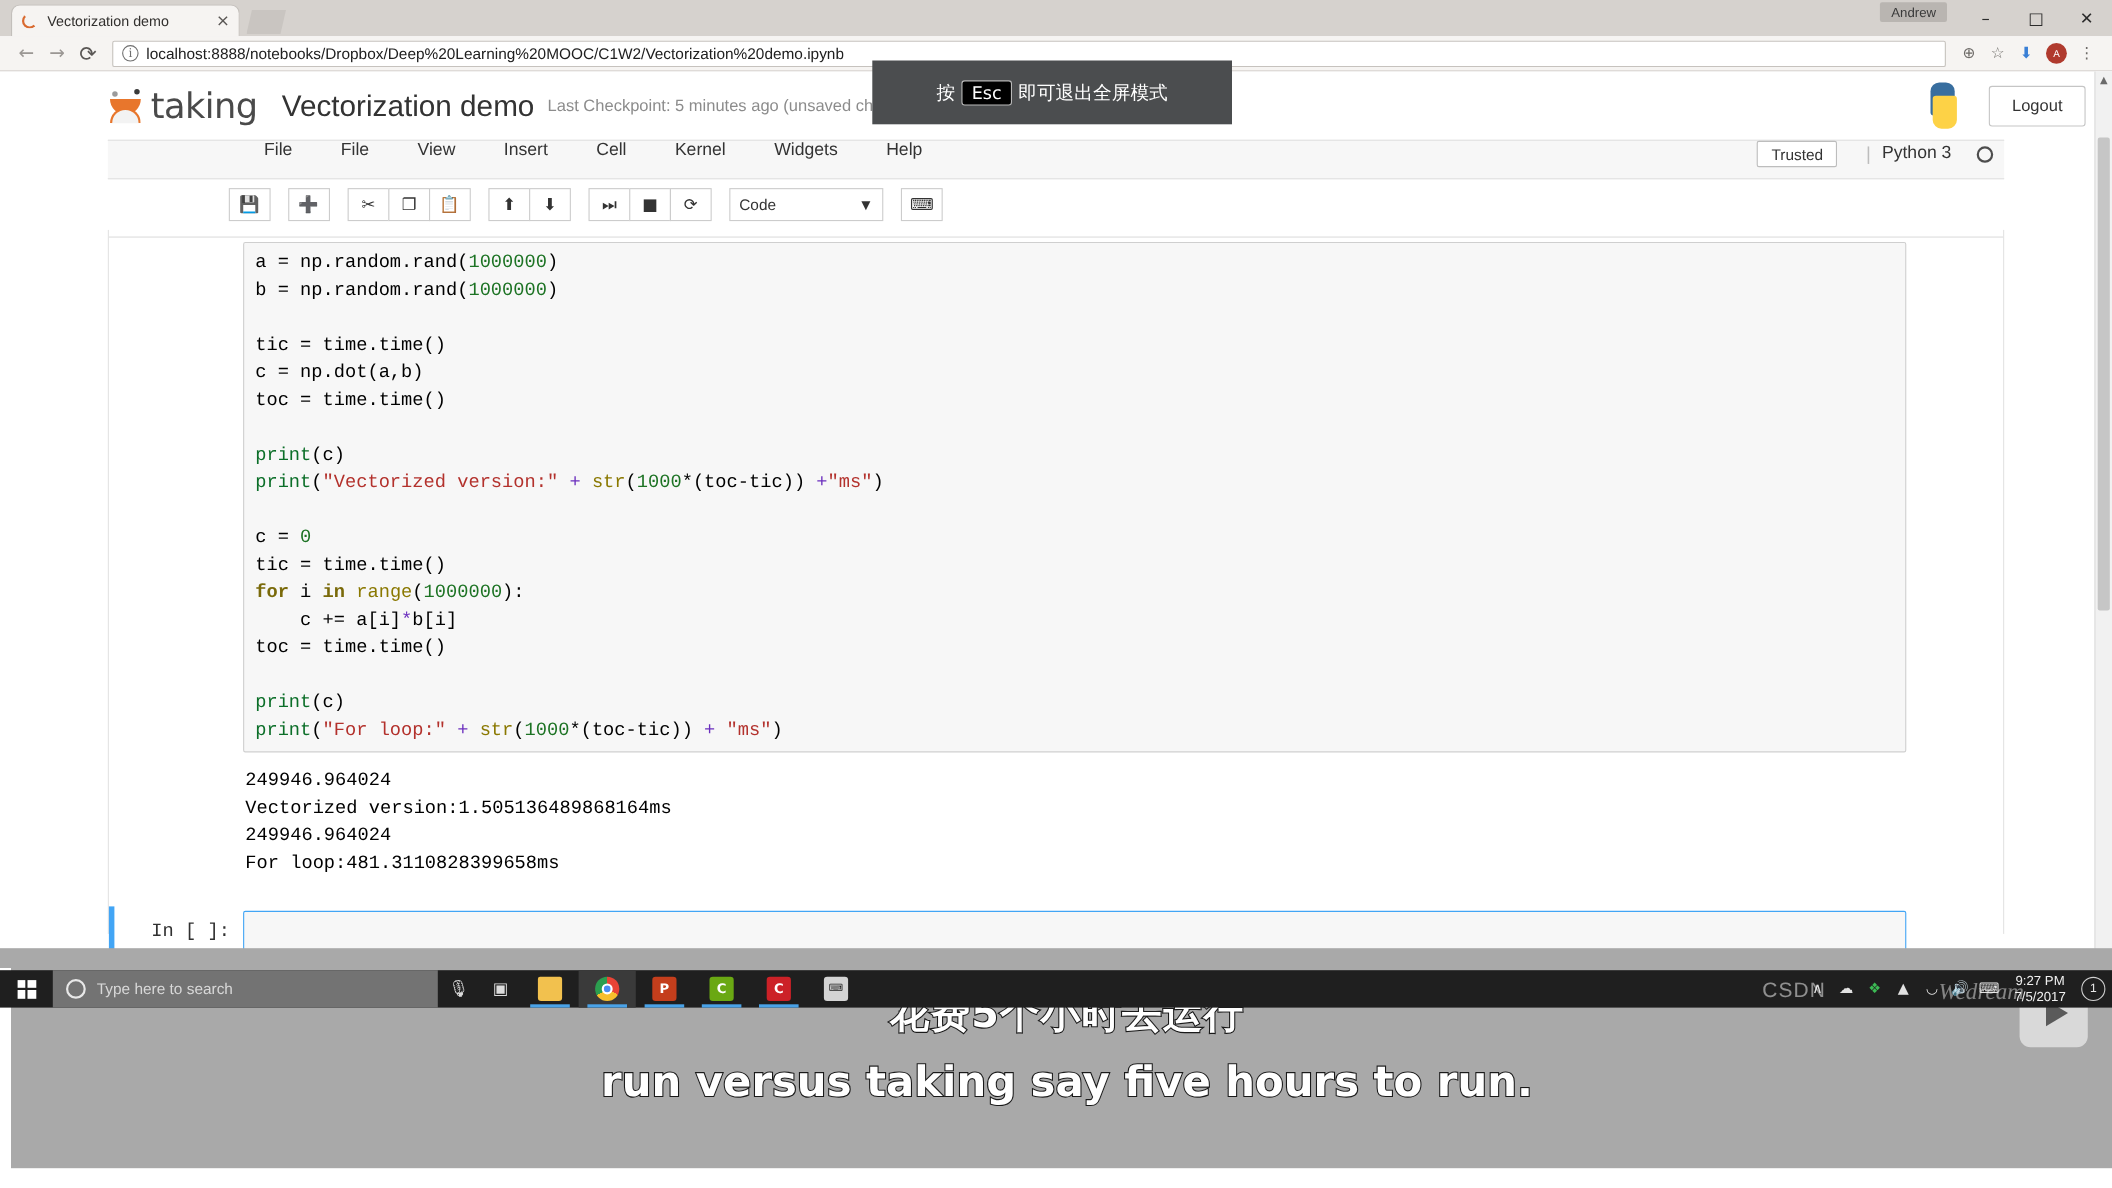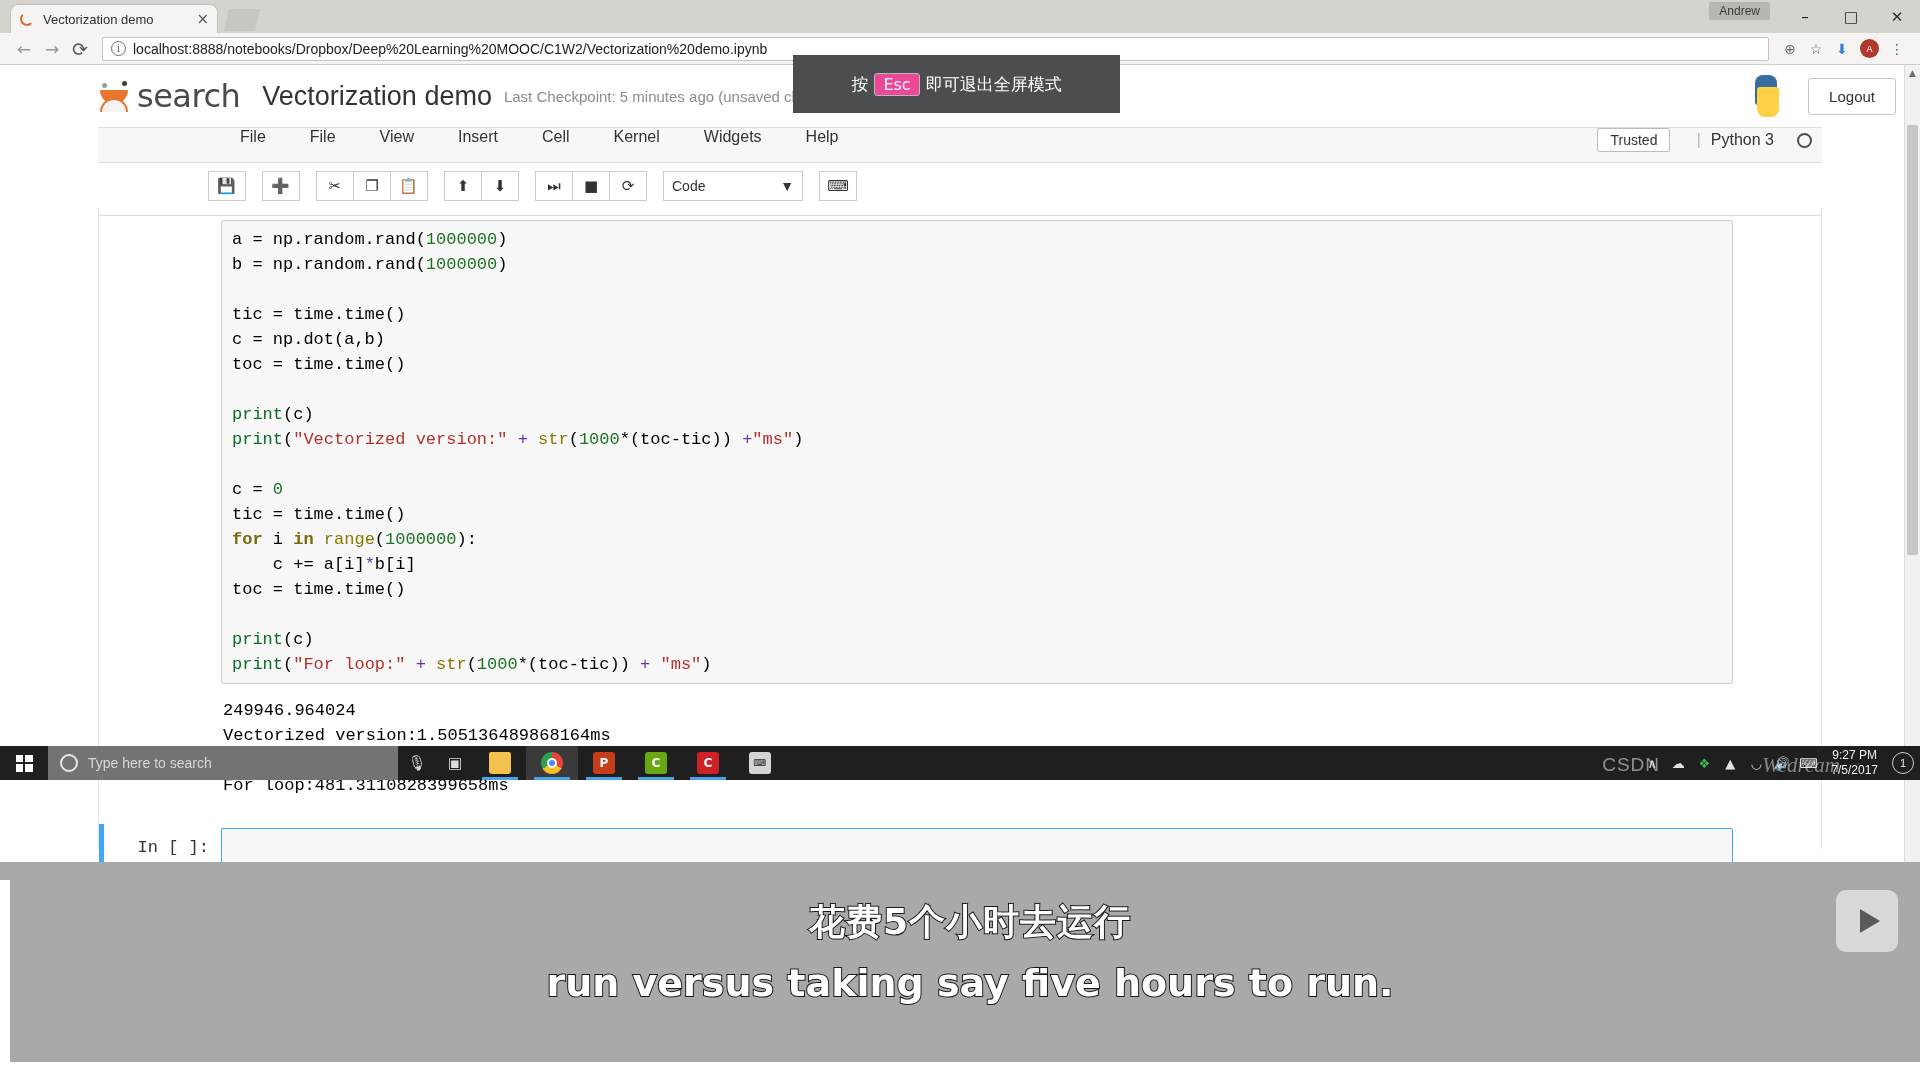--- a/index.html
+++ b/index.html
@@ -2,21 +2,21 @@
 <html><head>
 <meta charset="utf-8">
 <style>
   * { box-sizing: border-box; margin: 0; padding: 0; }
   html, body {
     width: 1920px; height: 1080px;
     font-family: "Liberation Sans", sans-serif;
     overflow: hidden;
     background: #ffffff;
   }
-  #screen { position: relative; width: 1920px; height: 780px; }
+  #screen { position: relative; width: 1920px; height: 916px; }
 
   
   .browser-tabstrip {
     position: absolute; top: 0; left: 0; width: 1920px; height: 33px;
     background: #d6d2ce;
     display: flex; align-items: flex-end;
   }
   .tab {
     margin-left: 10px;
     width: 208px; height: 29px;
@@ -248,21 +248,21 @@
 
   
   .fs-toast {
     position: absolute; left: 793px; top: 55px; width: 327px; height: 58px;
     background: #4b4d4f; color: #ffffff;
     display: flex; align-items: center; justify-content: center;
     font-size: 17px; gap: 6px; font-family: "DejaVu Sans", sans-serif;
   }
   .fs-toast .esc-key {
     border: 1px solid #b9b9b9; border-radius: 3px; padding: 1px 8px;
-    font-size: 16px; background: #ec4899;
+    font-size: 16px; background: #000000;
   }
 
   
   .subtitle-strip {
     position: absolute; left: 10px; top: 880px; width: 1920px; height: 182px;
     background: #a9a9a9;
   }
   .sub-line {
     text-align: center; color: #ffffff; font-weight: bold;
     -webkit-text-stroke: 2px #1a1a1a;
@@ -404,21 +404,21 @@
   <div class="page">
 
     <div class="jp-header">
       <div class="jp-logo">
         <span class="jp-logo-mark">
           <i class="dot1"></i>
             <i class="dot2"></i>
             <i class="bowl"></i>
             <i class="bowl2"></i>
         </span>
-        <span class="jp-logo-text">search</span>
+        <span class="jp-logo-text">taking</span>
       </div>
       <div class="jp-title">Vectorization demo</div>
       <div class="jp-checkpoint">Last Checkpoint: 5 minutes ago (unsaved changes)</div>
       <div class="jp-header-right">
         <span class="py-logo">
           <i class="pb-top"></i>
             <i class="pb-bot"></i>
         </span>
         <button class="btn-logout">Logout</button>
       </div>

